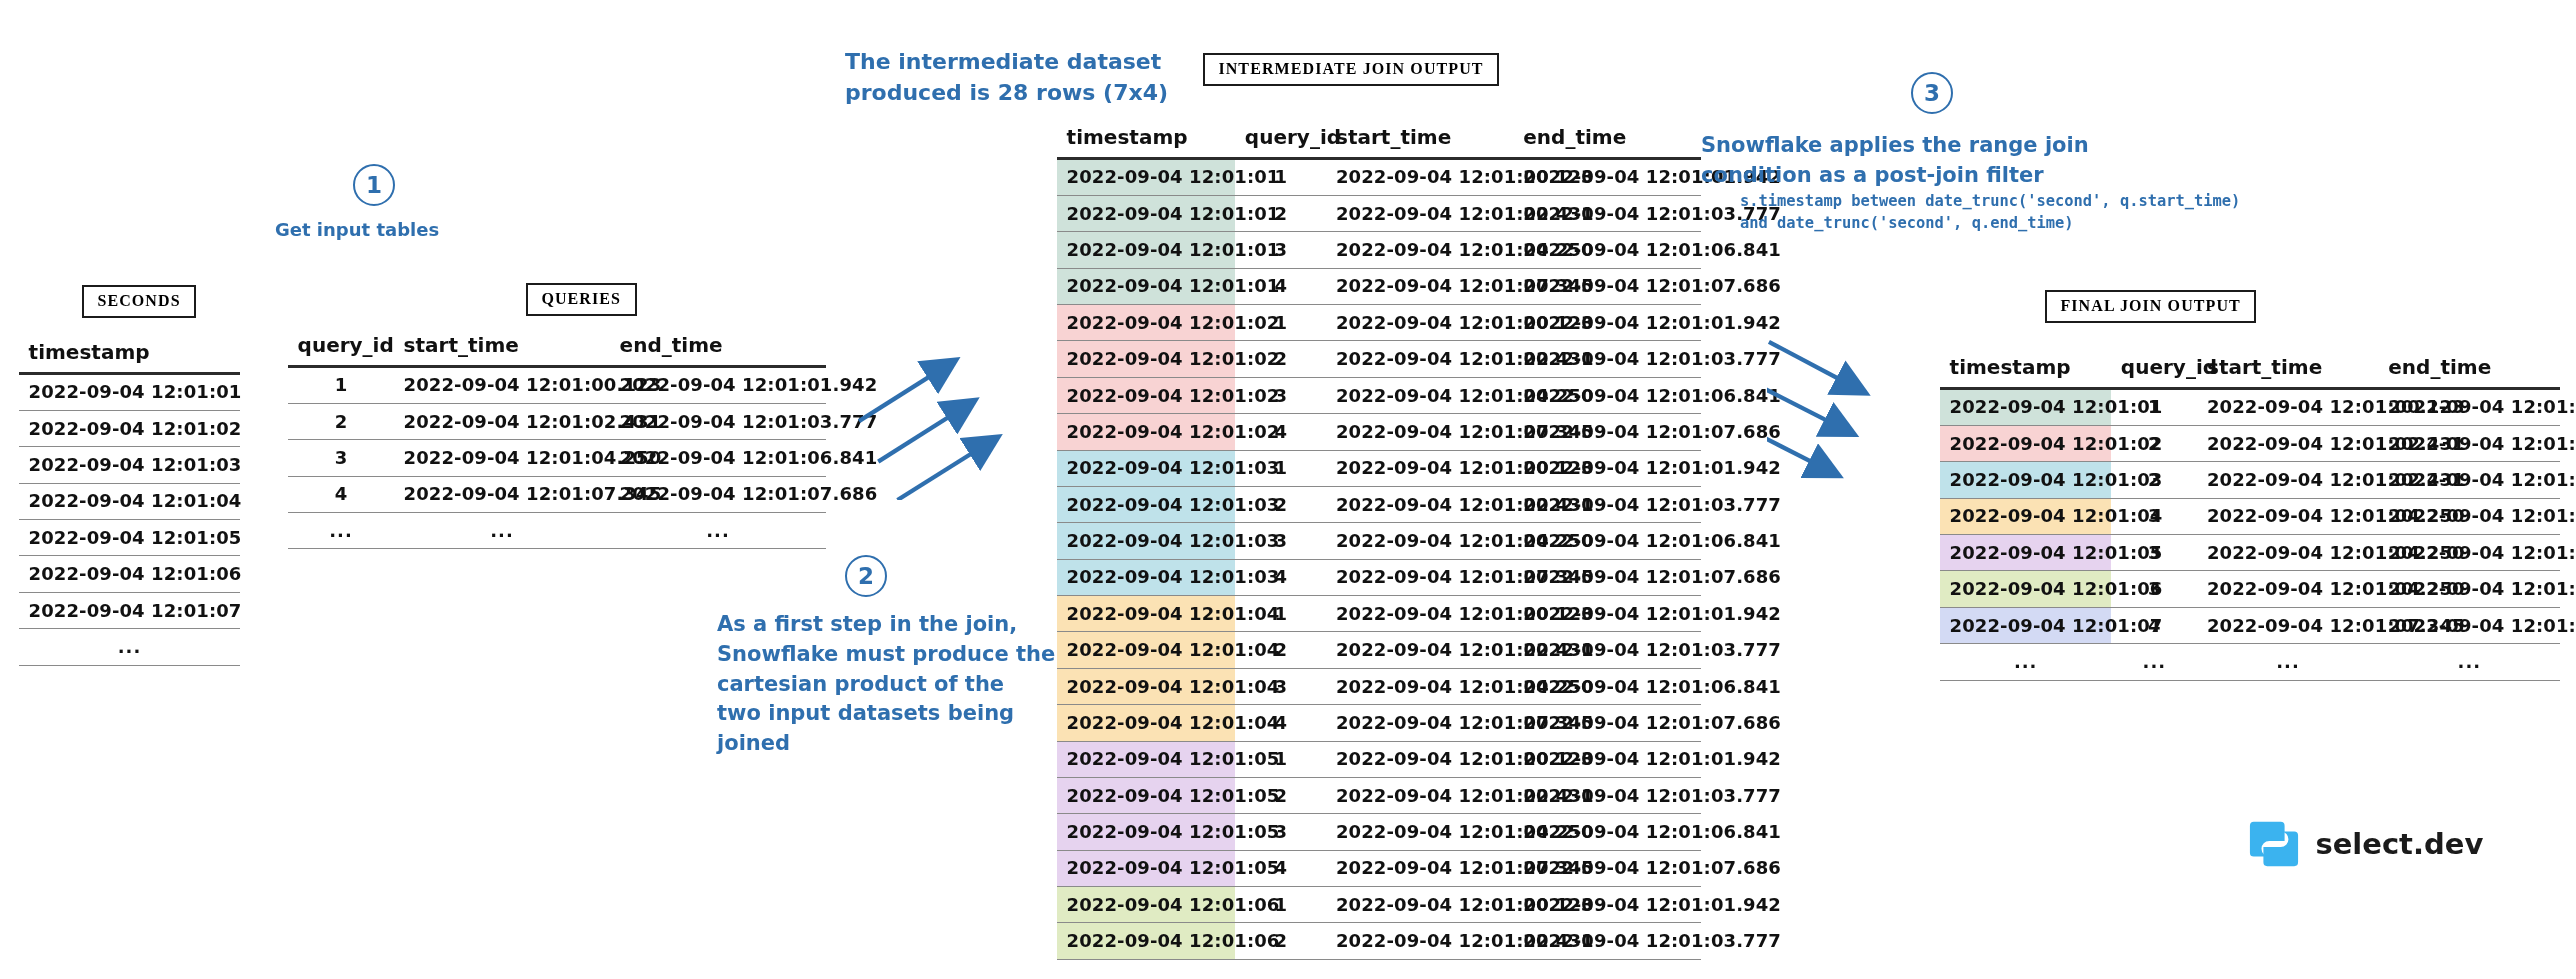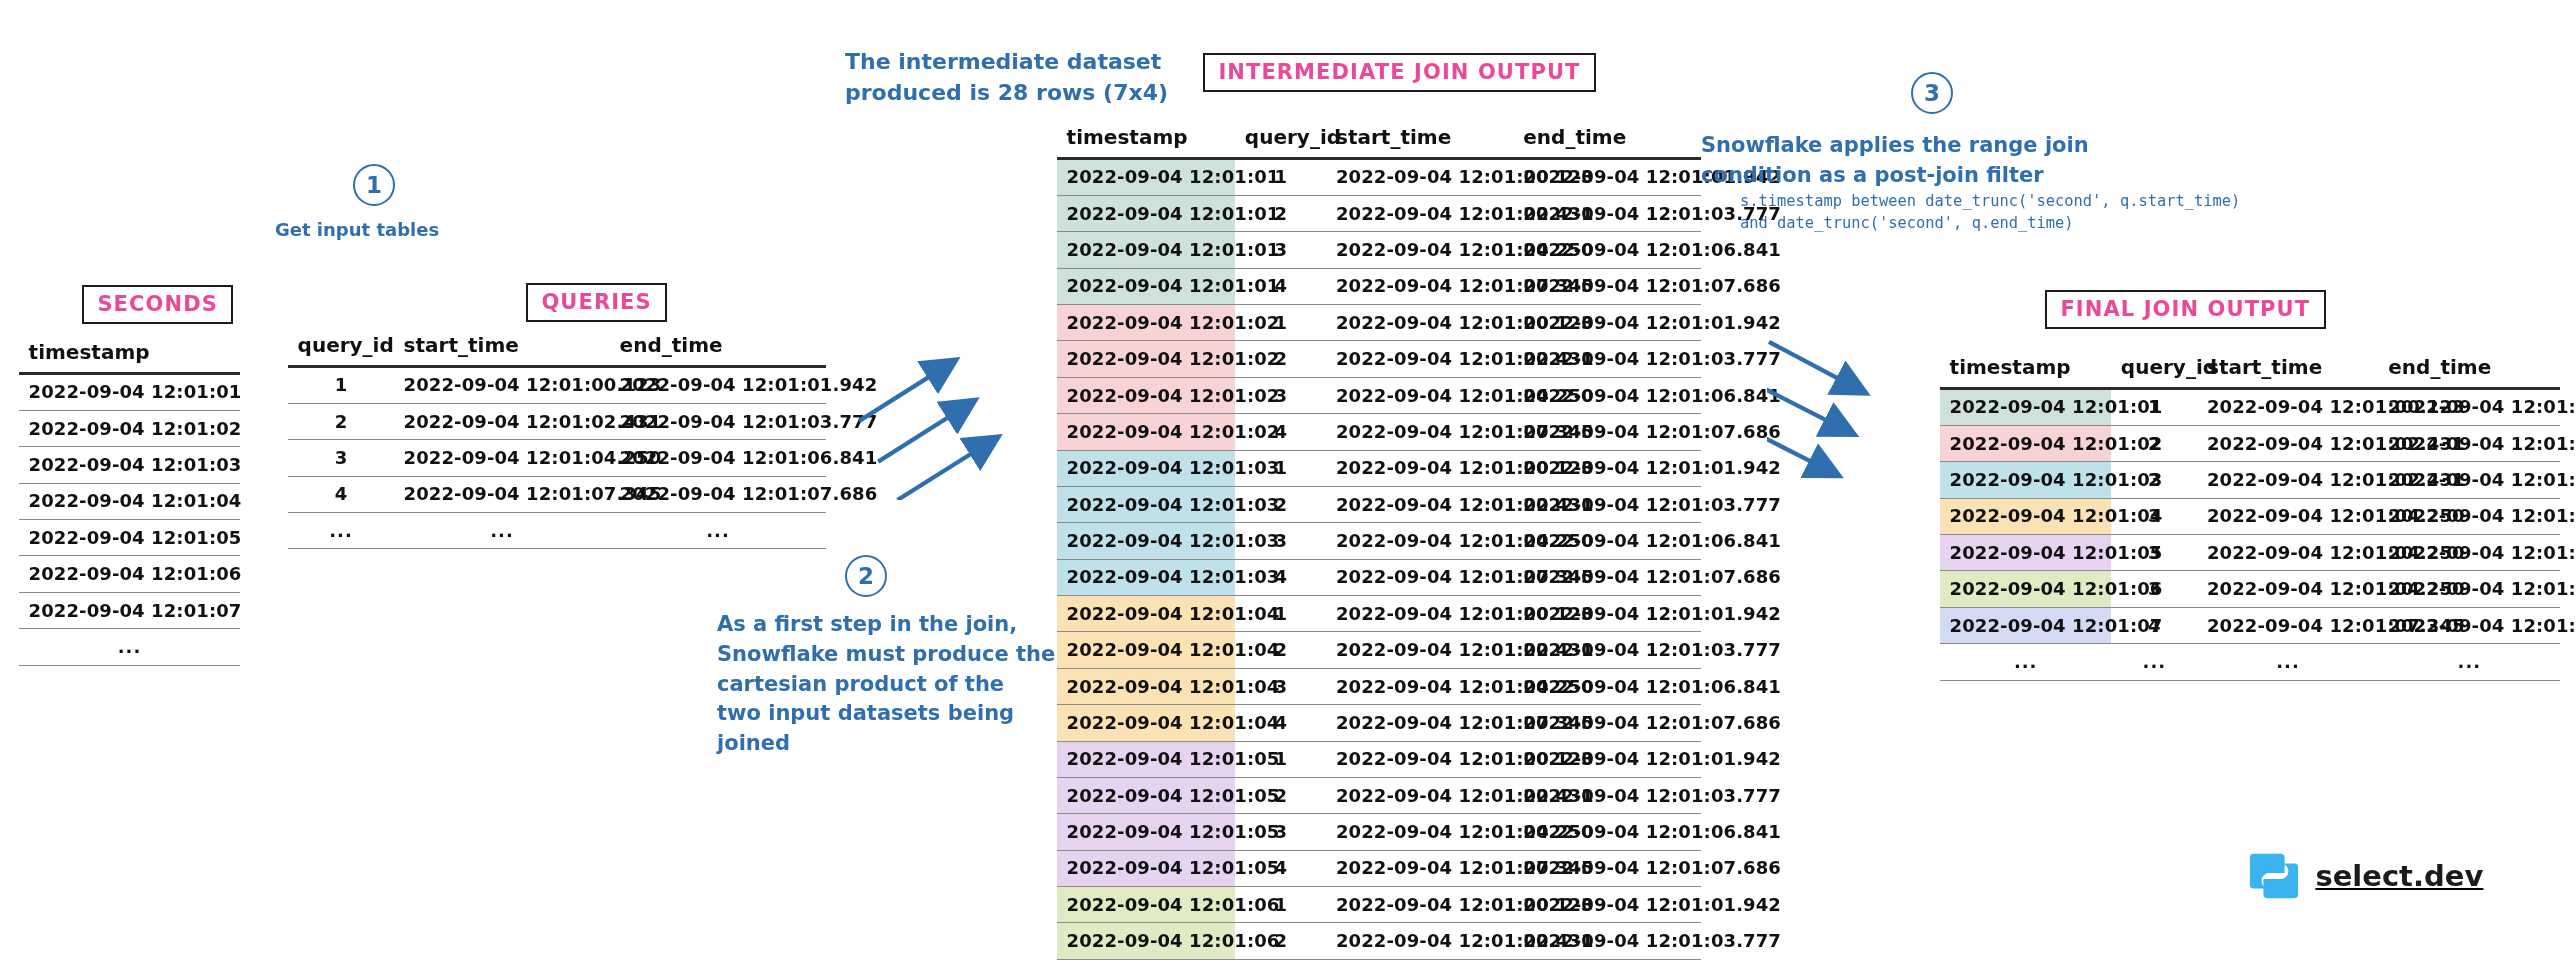--- a/index.html
+++ b/index.html
@@ -20,37 +20,38 @@
   .note {
     font-family: "DejaVu Sans", sans-serif;
     color: #2f6fae;
     font-weight: 600;
     line-height: 1.42;
     white-space: pre-line;
   }
   .mono {
     font-family: "DejaVu Sans Mono", monospace;
     color: #2f6fae;
-    font-weight: 400;
+    font-weight: 700;
     white-space: pre-line;
     line-height: 1.45;
   }
 
   
   .title-chip {
     position: absolute;
     border: 2.9px solid #1b1b1b;
     background: #ffffff;
     padding: 4.8px 13.4px 6.7px 13.4px;
-    font-size: 21px;
+    font-size: 16px;
     font-weight: 700;
     letter-spacing: 1.1px;
-    color: #ec4899;
+    color: #000000;
     white-space: nowrap;
     box-sizing: border-box;
+    font-family: Liberation Serif, serif;
   }
 
   
   .tbl {
     position: absolute;
     border-collapse: collapse;
     table-layout: fixed;
   }
   .tbl th {
     font-weight: 700;
@@ -459,21 +460,21 @@
         </tr>
         <tr>
           <td class="ell">...</td>
           <td class="ell">...</td>
           <td class="ell">...</td>
           <td class="ell">...</td>
         </tr>
       </tbody>
   </table>
 
-  <div class="logo-wrap" style="left:2248px; top:850px;text-decoration:underline;">
+  <div class="logo-wrap" style="left:2248px; top:818px;">
     <svg width="52" height="52" viewBox="0 0 54 54">
       <path d="M6,4 H34 A4,4 0 0 1 38,8 V24 H22 A8,8 0 0 0 22,40 H6 A4,4 0 0 1 2,36 V8 A4,4 0 0 1 6,4 Z" fill="#3bb3ef"></path>
       <path d="M18,14 H48 A4,4 0 0 1 52,18 V46 A4,4 0 0 1 48,50 H20 A4,4 0 0 1 16,46 V30 H34 A8,8 0 0 0 34,14 Z" fill="#3bb3ef"></path>
     </svg>
     <span class="logo-text">select.dev</span>
   </div>
 
 </div>
 
 

